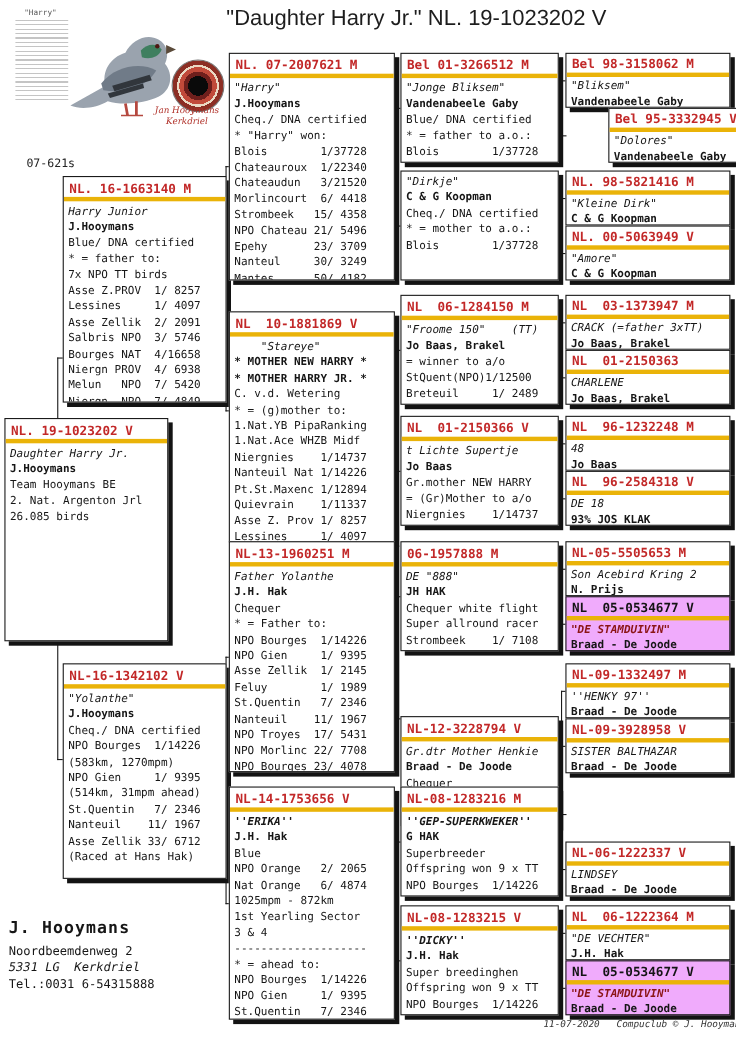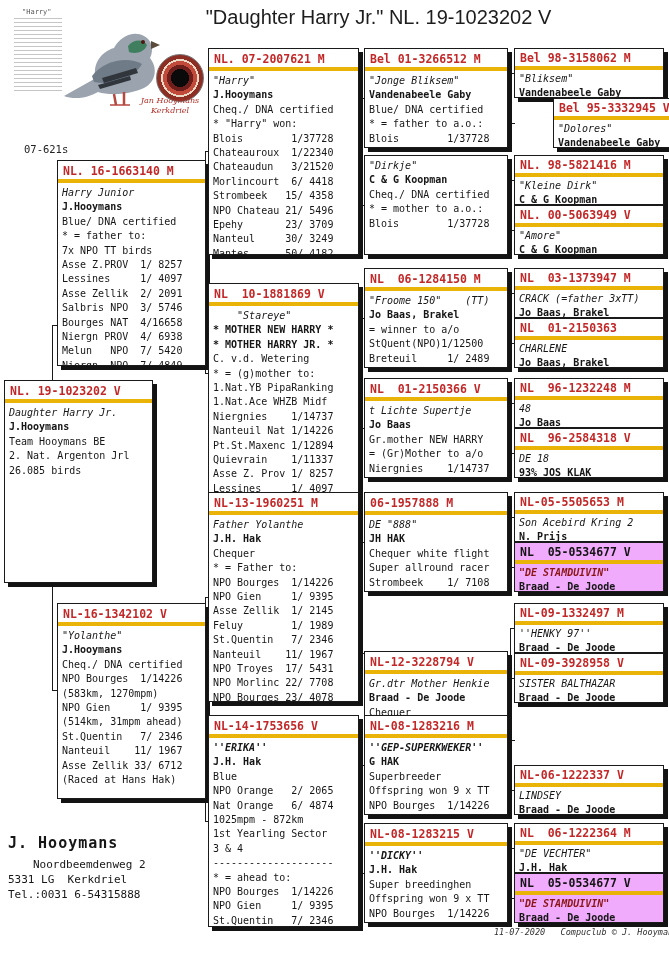--- a/index.html
+++ b/index.html
@@ -29,22 +29,22 @@
   .photo-textcol{position:absolute;left:14px;top:18px;width:48px;height:74px;opacity:.5;
       background:repeating-linear-gradient(#8a8a8a 0 1px,transparent 1px 4px);}
   .pigeon{position:absolute;left:58px;top:12px;}
   .eye{position:absolute;left:156px;top:54px;width:46px;height:46px;border-radius:50%;border:1px solid #777;
       background:radial-gradient(circle at 50% 50%, #0a0a0a 0 9px, #6e1f1c 9px 13px, #c14a3a 13px 17px, #ead9c4 17px 19px, #8c2e24 19px 23px);}
   .photo-caption{position:absolute;left:134px;top:96px;width:72px;text-align:center;
       font-family:"DejaVu Serif",serif;font-style:italic;font-size:8px;color:#b03028;line-height:10px;}
   .ring-code{position:absolute;left:24px;top:143px;font-size:10.5px;color:#222;}
   
   .owner{position:absolute;left:8px;top:834px;font-size:15px;font-weight:bold;letter-spacing:1px;}
-  .addr0{position:absolute;left:8px;top:858px;font-size:11px;margin-left:25px;}
-  .addr1{position:absolute;left:8px;top:873px;font-size:11px;white-space:pre;}
+  .addr0{position:absolute;left:8px;top:858px;font-size:11px;}
+  .addr1{position:absolute;left:8px;top:873px;font-size:11px;white-space:pre;font-style:italic;}
   .addr2{position:absolute;left:8px;top:888px;font-size:11px;}
   .stamp{position:absolute;left:494px;top:927px;font-size:8.5px;font-style:italic;white-space:pre;color:#333;}
 </style>
 </head>
 <body>
 
 <div id="page">
 
   <div class="title">"Daughter Harry Jr."  NL. 19-1023202 V</div>
 

